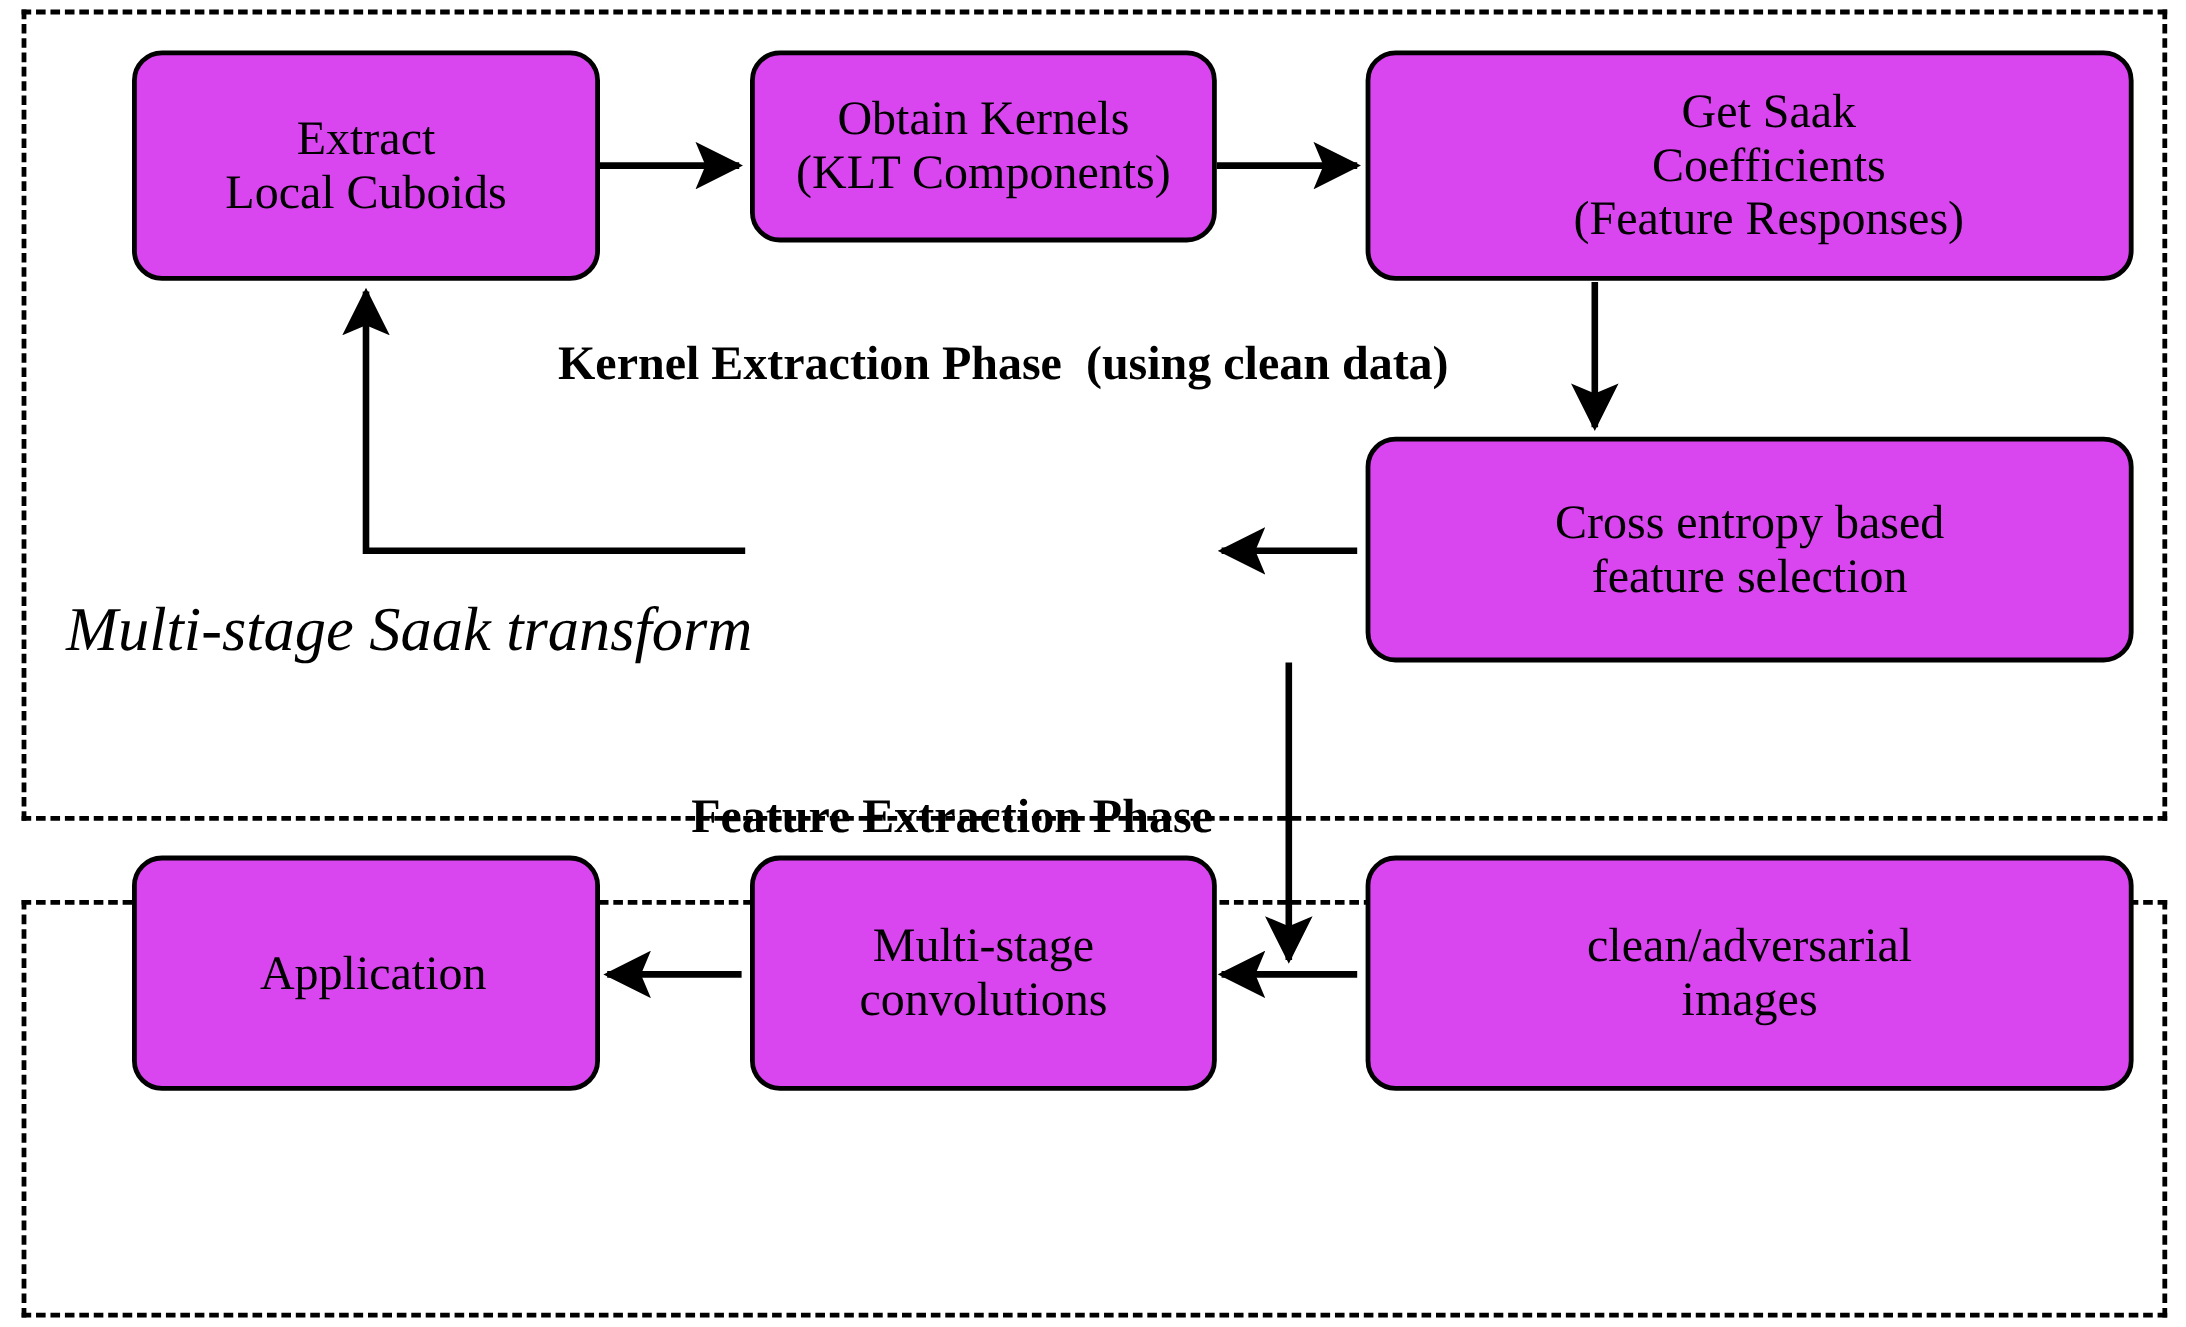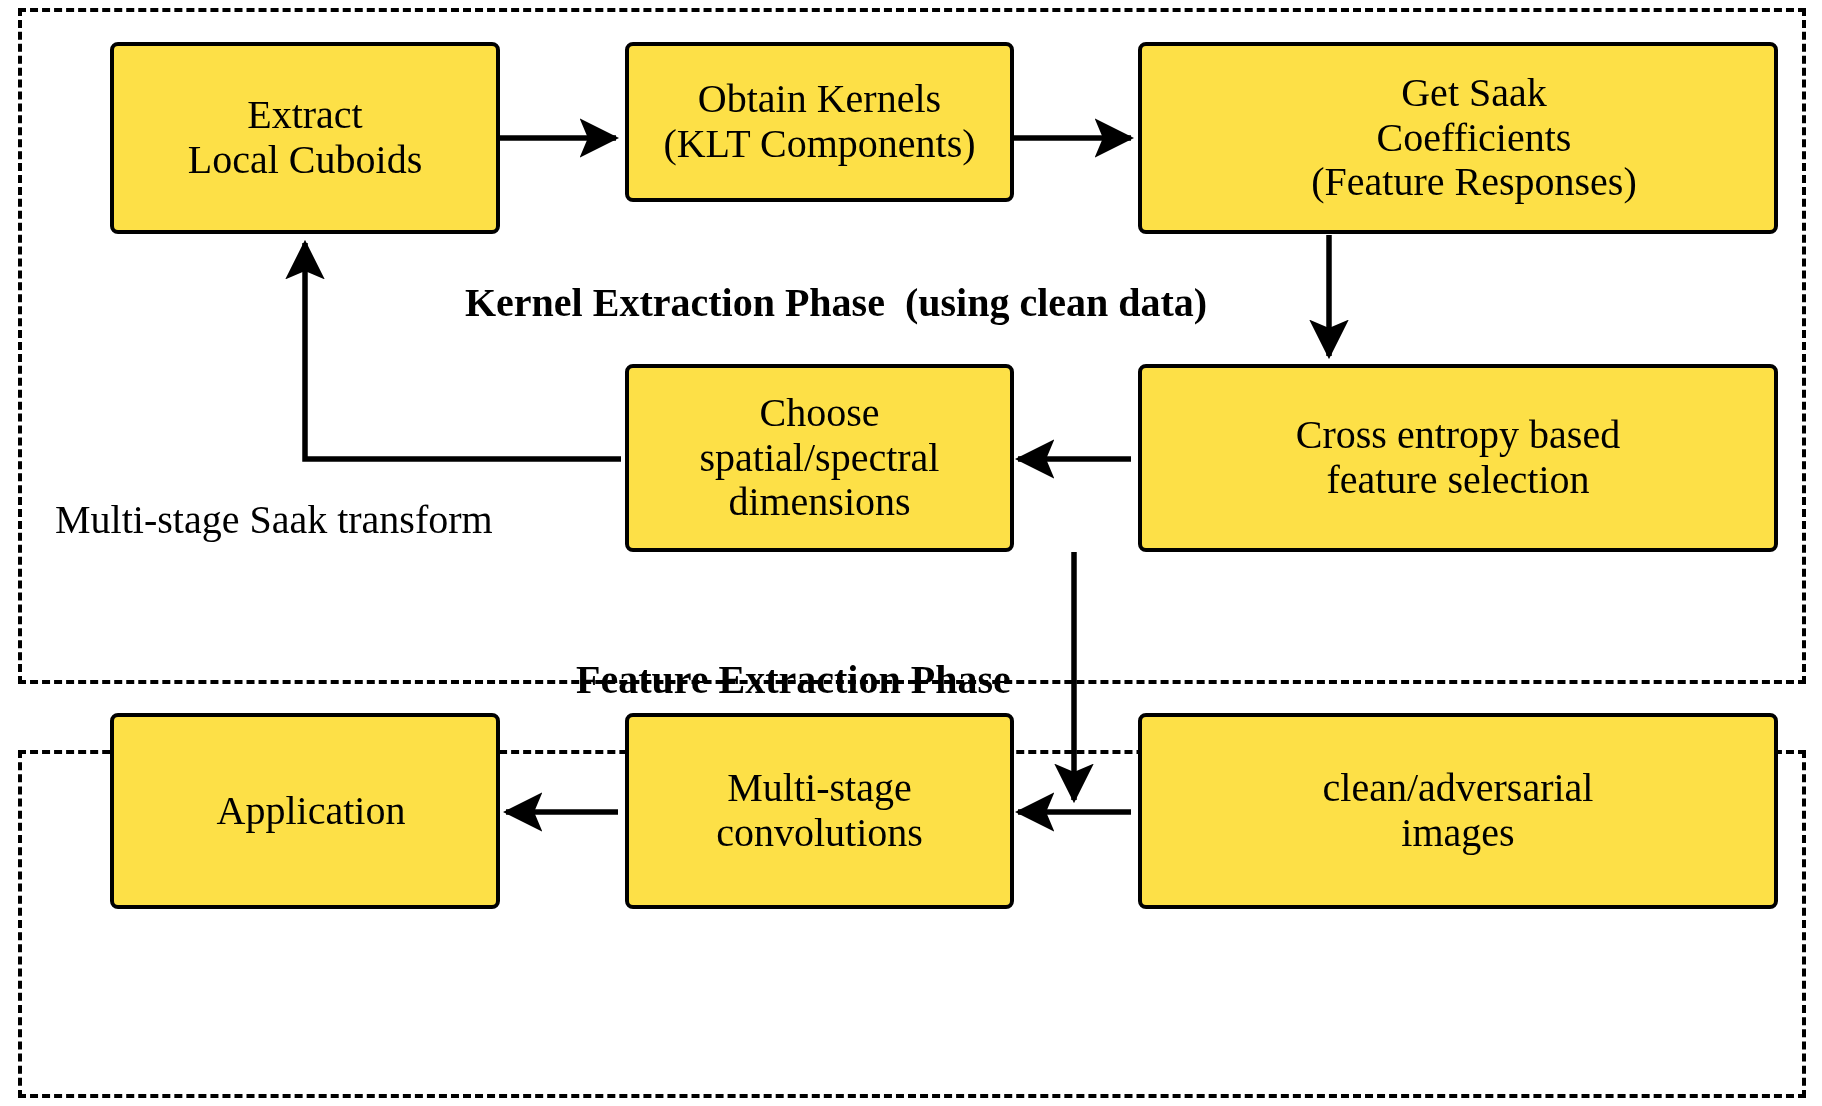--- a/index.html
+++ b/index.html
@@ -10,22 +10,22 @@
     position:absolute;
     border:4px dashed #000;
     box-sizing:border-box;
     background:transparent;
   }
 
   .node{
     position:absolute;
     box-sizing:border-box;
     border:4px solid #000;
-    border-radius:8px;
-    background:#fde047;
+    border-radius:25px;
+    background:#d946ef;
     display:flex;
     align-items:center;
     justify-content:center;
     text-align:center;
     line-height:1.12;
     font-size:40px;
     font-weight:400;
     letter-spacing:0px;
   }
   .node span{display:block;white-space:pre-line;}
@@ -33,23 +33,24 @@
   .phase-label{
     position:absolute;
     font-weight:700;
     font-size:40px;
     white-space:pre;
     line-height:1;
   }
   .plain-label{
     position:absolute;
     font-weight:400;
-    font-size:40px;
+    font-size:52px;
     white-space:pre;
     line-height:1;
+    font-style:italic;
   }
 
   svg.wires{
     position:absolute;
     left:0;top:0;
     width:1822px;height:1106px;
     pointer-events:none;
   }
 </style>
 </head>
@@ -115,25 +116,20 @@
     <span>Get Saak
 Coefficients
 (Feature Responses)</span>
   </div>
 
   <div class="node" style="left:1138px; top:364px; width:640px; height:188px;">
     <span>Cross entropy based
 feature selection</span>
   </div>
 
-  <div class="node" style="left:625px; top:364px; width:389px; height:188px;">
-    <span>Choose
-spatial/spectral
-dimensions</span>
-  </div>
 
   <div class="node" style="left:1138px; top:713px; width:640px; height:196px;">
     <span>clean/adversarial
 images</span>
   </div>
 
   <div class="node" style="left:625px; top:713px; width:389px; height:196px;">
     <span>Multi-stage
 convolutions</span>
   </div>

